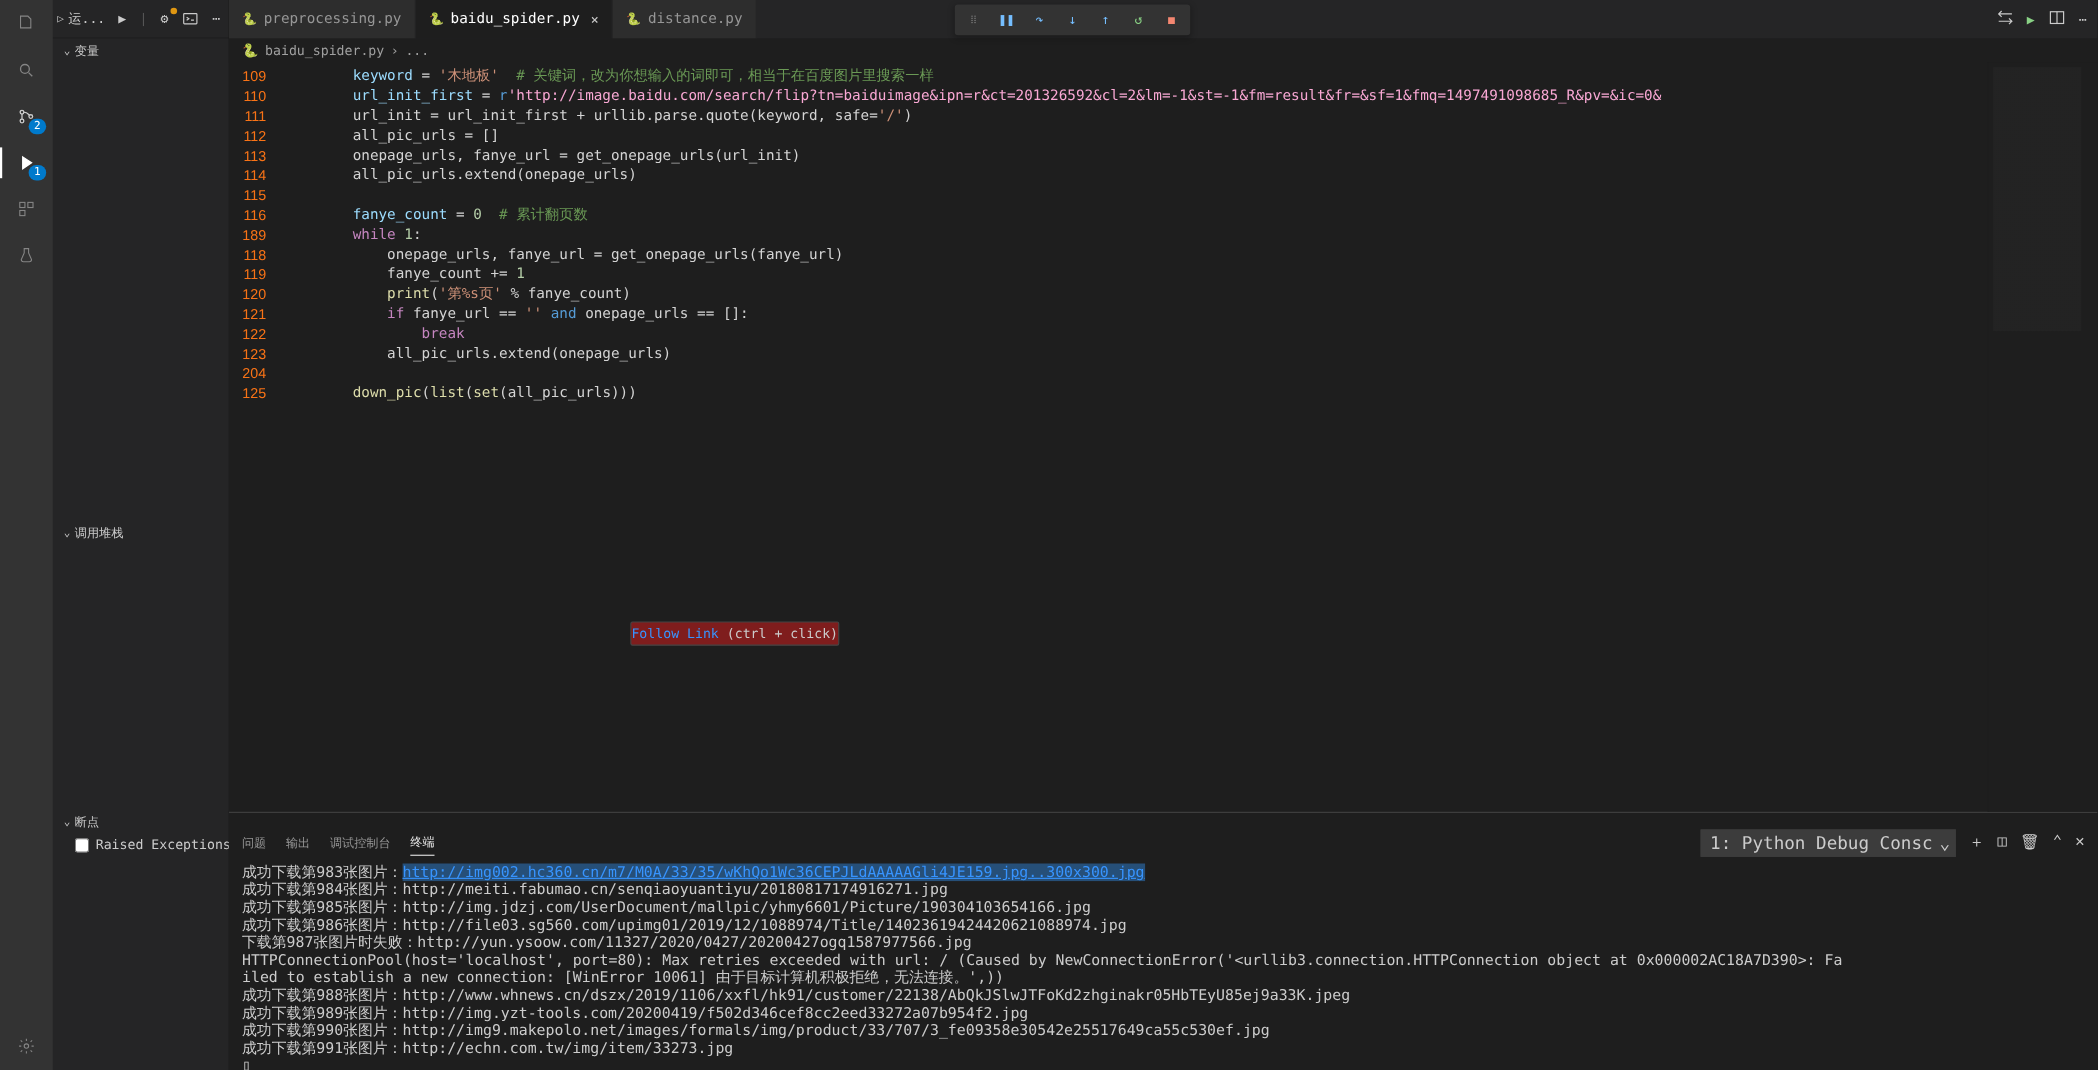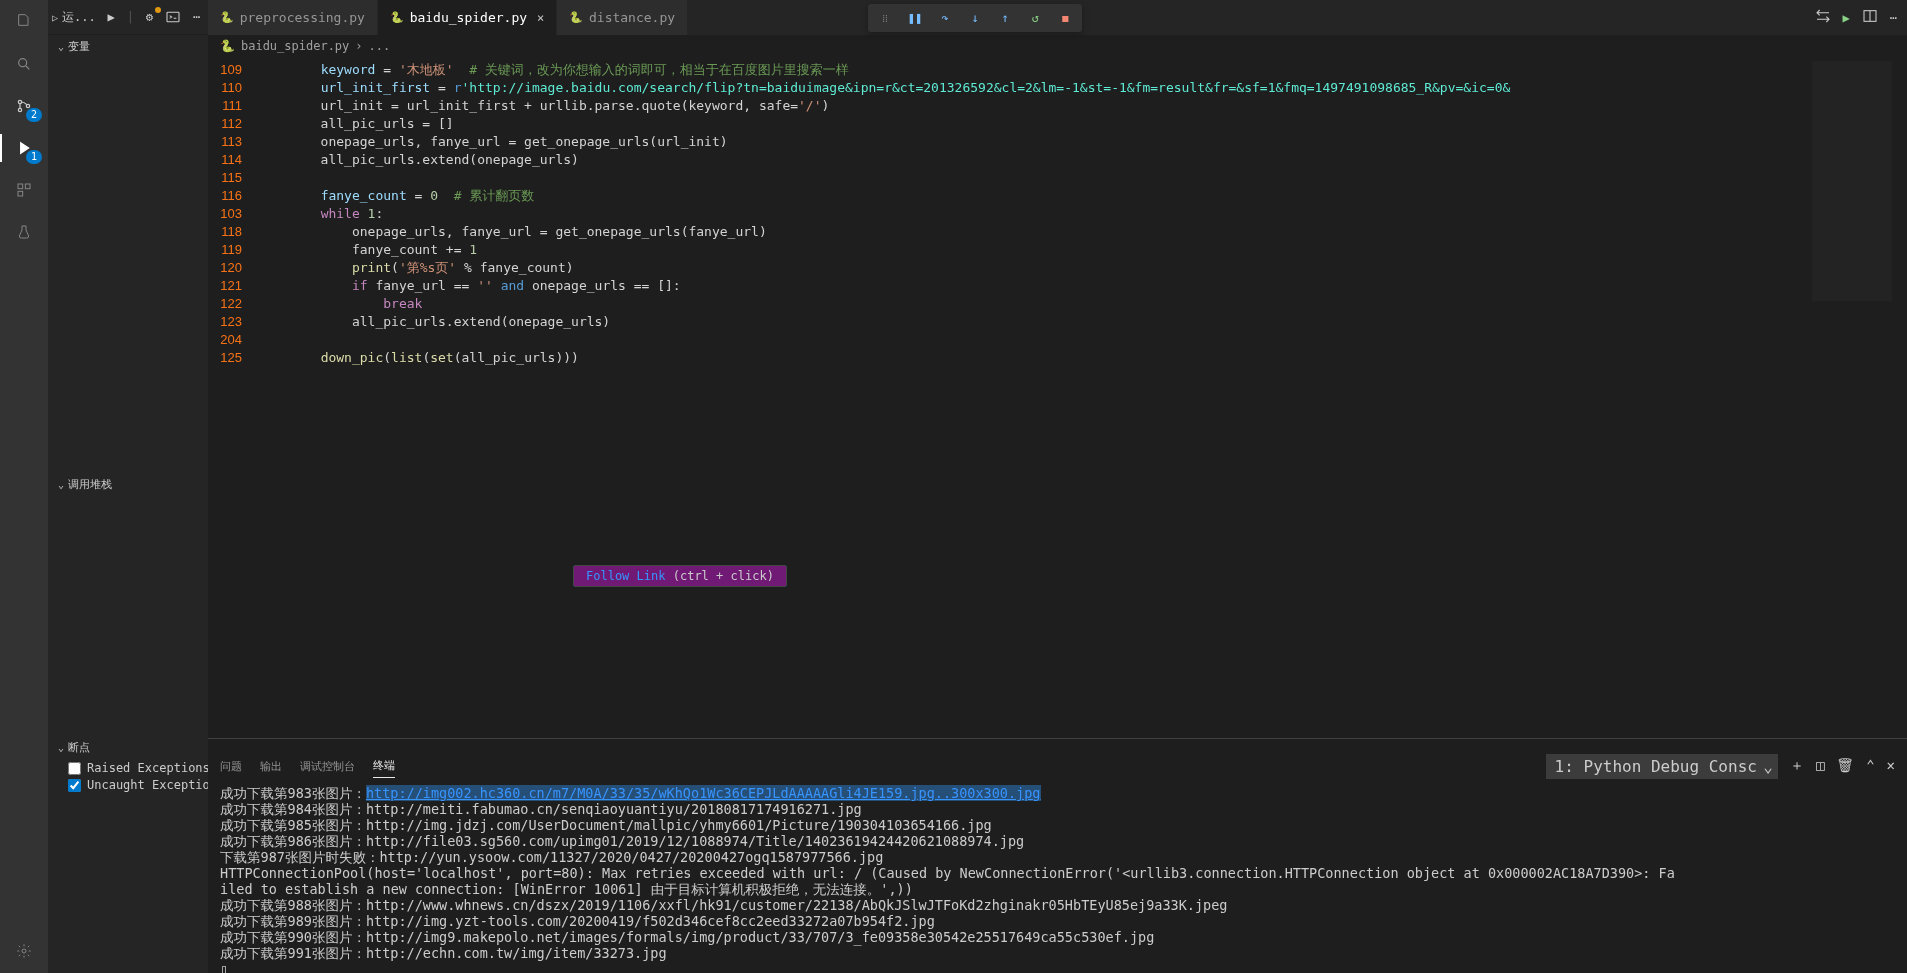--- a/index.html
+++ b/index.html
@@ -10,57 +10,57 @@
 .activity-bar .icon.active { color:#fff; }
 .activity-bar .icon-base { width:48px; height:28px; }
 .activity-bar .badge { position:absolute; bottom:-4px; right:-6px; background:#007acc; color:#fff; border-radius:8px; font-size:10px; padding:0 5px; line-height:14px; }
 .activity-bar .settings { margin-top:auto; margin-bottom:10px; }
 .sidebar { width:160px; background:#252526; display:flex; flex-direction:column; }
 .sidebar .sec-head { padding:4px 10px; font-size:11px; color:#cccccc; display:flex; align-items:center; gap:4px; cursor:pointer; }
 .sidebar .sec-head .chev { font-size:10px; }
 .sidebar .sec-body { flex:0 0 auto; }
 .sidebar .vars { height:415px; }
 .sidebar .callstack { height:240px; }
-.sidebar .breakpoints { padding:2px 8px 2px 20px; display:flex; flex-direction:column; gap:3px; }
+.sidebar .breakpoints { padding:2px 8px 2px 20px; display:flex; flex-direction:row; gap:3px; }
 .sidebar .bp-item { display:flex; align-items:center; gap:6px; color:#ccc; font-size:12px; white-space:nowrap; }
 .sidebar .bp-item input { accent-color:#007acc; }
 .toolbar { height:35px; background:#252526; display:flex; align-items:center; padding:0 4px; gap:8px; border-bottom:1px solid #1e1e1e; }
 .toolbar .run { color:#ccc; font-size:12px; display:flex; align-items:center; gap:4px; }
 .toolbar .play { color:#89d185; }
 .toolbar .gear { color:#cccccc; position:relative; }
 .toolbar .gear .dot { position:absolute; top:-3px; right:-4px; width:6px; height:6px; background:#e09712; border-radius:50%; }
 .toolbar .icbtn { width:24px; display:flex; align-items:center; justify-content:center; cursor:pointer; color:#cccccc; }
 .editor-col { flex:1; display:flex; flex-direction:column; overflow:hidden; background:#1e1e1e; position:relative; }
 .tabs { height:35px; display:flex; background:#252526; align-items:stretch; }
 .tab { padding:0 12px; display:flex; align-items:center; gap:6px; background:#2d2d2d; color:#969696; border-right:1px solid #252526; cursor:pointer; font-size:13px; }
 .tab.active { background:#1e1e1e; color:#fff; }
 .tab .py-icon { color:#519aba; font-size:11px; }
 .tab .close { margin-left:4px; color:#ccc; font-size:12px; }
 .tab-actions { margin-left:auto; display:flex; align-items:center; gap:12px; padding-right:10px; color:#ccc; }
 .breadcrumb { height:22px; display:flex; align-items:center; padding:0 12px; gap:6px; font-size:12px; color:#a0a0a0; background:#1e1e1e; }
 .editor-wrap { flex:1; display:flex; overflow:hidden; position:relative; }
 .gutter { width:50px; text-align:right; padding-right:16px; color:#f97316; font-family:Liberation Sans, sans-serif; font-size:13px; line-height:18px; padding-top:4px; user-select:none; }
 .code { flex:1; font-family:Consolas,monospace; font-size:13px; line-height:18px; padding-top:4px; white-space:pre; color:#d4d4d4; overflow:hidden; }
 .code .str { color:#ce9178; }
-.code .str2 { color:#5eead4; }
+.code .str2 { color:#f9a8d4; }
 .code .com { color:#6a9955; }
 .code .kw { color:#c586c0; }
 .code .kw2 { color:#569cd6; }
 .code .fn { color:#dcdcaa; }
 .code .num { color:#b5cea8; }
 .code .var { color:#9cdcfe; }
 .minimap { width:100px; background:#1e1e1e; border-left:1px solid #1e1e1e; padding:4px; }
 .minimap-content { width:80px; height:240px; background:linear-gradient(#2a2a2a 0%,#2a2a2a 100%); opacity:0.4; }
 .panel { background:#1e1e1e; border-top:1px solid #414141; display:flex; flex-direction:column; }
 .panel-tabs { height:30px; display:flex; align-items:center; padding:0 12px; gap:18px; font-size:11px; color:#969696;margin-top:12px; }
 .panel-tabs .ptab { cursor:pointer; padding:4px 0; }
 .panel-tabs .ptab.active { color:#e7e7e7; border-bottom:1px solid #e7e7e7; }
 .panel-tabs-right { margin-left:auto; display:flex; align-items:center; gap:12px; color:#ccc; }
 .panel-tabs-right .selbox { background:#3c3c3c; border:1px solid #3c3c3c; padding:2px 20px 2px 8px; font-size:16px; color:#ccc; position:relative; }
-.tooltip { position:absolute; background:#701a75; border:1px solid #454545; padding:3px 12px; font-size:12px; color:#ccc; top:565px; left:365px; border-radius:2px; z-index:10; }
+.tooltip { position:absolute; background:#7f1d1d; border:1px solid #454545; padding:3px 0; font-size:12px; color:#ccc; top:565px; left:365px; border-radius:2px; z-index:10; }
 .tooltip b { color:#3794ff; font-weight:normal; }
 .terminal { flex:1; font-family:Consolas,monospace; font-size:13.5px; line-height:16px; padding:4px 12px; color:#cccccc; white-space:pre; overflow:hidden; }
 .terminal .link { color:#3794ff; text-decoration:underline; }
 .debug-toolbar { position:absolute; top:4px; left:660px; height:28px; background:#333333; border-radius:3px; display:flex; align-items:center; padding:0 4px; gap:4px; z-index:20; box-shadow:0 2px 6px rgba(0,0,0,0.3); }
 .debug-toolbar .dbtn { width:26px; height:24px; display:flex; align-items:center; justify-content:center; cursor:pointer; }
 .debug-toolbar .grab { color:#858585; cursor:grab; font-size:10px; }
 .debug-toolbar .step { color:#75beff; }
 .debug-toolbar .pause { color:#75beff; }
 .debug-toolbar .restart { color:#89d185; }
 .debug-toolbar .stop { color:#f48771; }
@@ -210,21 +210,21 @@
     <div class="editor-wrap">
       <div class="gutter" id="gutter">
           <div>109</div>
           <div>110</div>
           <div>111</div>
           <div>112</div>
           <div>113</div>
           <div>114</div>
           <div>115</div>
           <div>116</div>
-          <div>103</div>
+          <div>189</div>
           <div>118</div>
           <div>119</div>
           <div>120</div>
           <div>121</div>
           <div>122</div>
           <div>123</div>
           <div>204</div>
           <div>125</div>
         </div>
       <div class="code" id="code"><div>        <span class="var">keyword</span> = <span class="str">'木地板'</span>  <span class="com"># 关键词，改为你想输入的词即可，相当于在百度图片里搜索一样</span></div><div>        <span class="var">url_init_first</span> = <span class="kw2">r</span><span class="str2">'http://image.baidu.com/search/flip?tn=baiduimage&amp;ipn=r&amp;ct=201326592&amp;cl=2&amp;lm=-1&amp;st=-1&amp;fm=result&amp;fr=&amp;sf=1&amp;fmq=1497491098685_R&amp;pv=&amp;ic=0&amp;</span></div><div>        url_init = url_init_first + urllib.parse.quote(keyword, safe=<span class="str">'/'</span>)</div><div>        all_pic_urls = []</div><div>        onepage_urls, fanye_url = get_onepage_urls(url_init)</div><div>        all_pic_urls.extend(onepage_urls)</div><div>&nbsp;</div><div>        <span class="var">fanye_count</span> = <span class="num">0</span>  <span class="com"># 累计翻页数</span></div><div>        <span class="kw">while</span> <span class="num">1</span>:</div><div>            onepage_urls, fanye_url = get_onepage_urls(fanye_url)</div><div>            fanye_count += <span class="num">1</span></div><div>            <span class="fn">print</span>(<span class="str">'第%s页'</span> % fanye_count)</div><div>            <span class="kw">if</span> fanye_url == <span class="str">''</span> <span class="kw2">and</span> onepage_urls == []:</div><div>                <span class="kw">break</span></div><div>            all_pic_urls.extend(onepage_urls)</div><div>&nbsp;</div><div>        <span class="fn">down_pic</span>(<span class="fn">list</span>(<span class="fn">set</span>(all_pic_urls)))</div></div>

